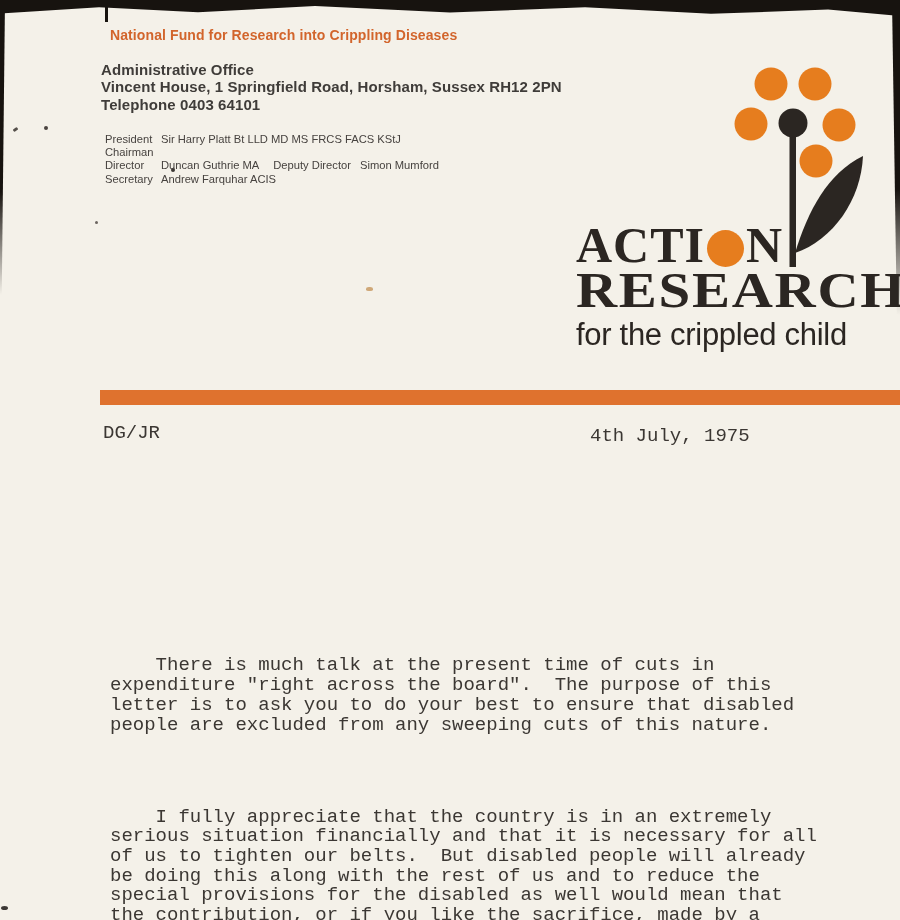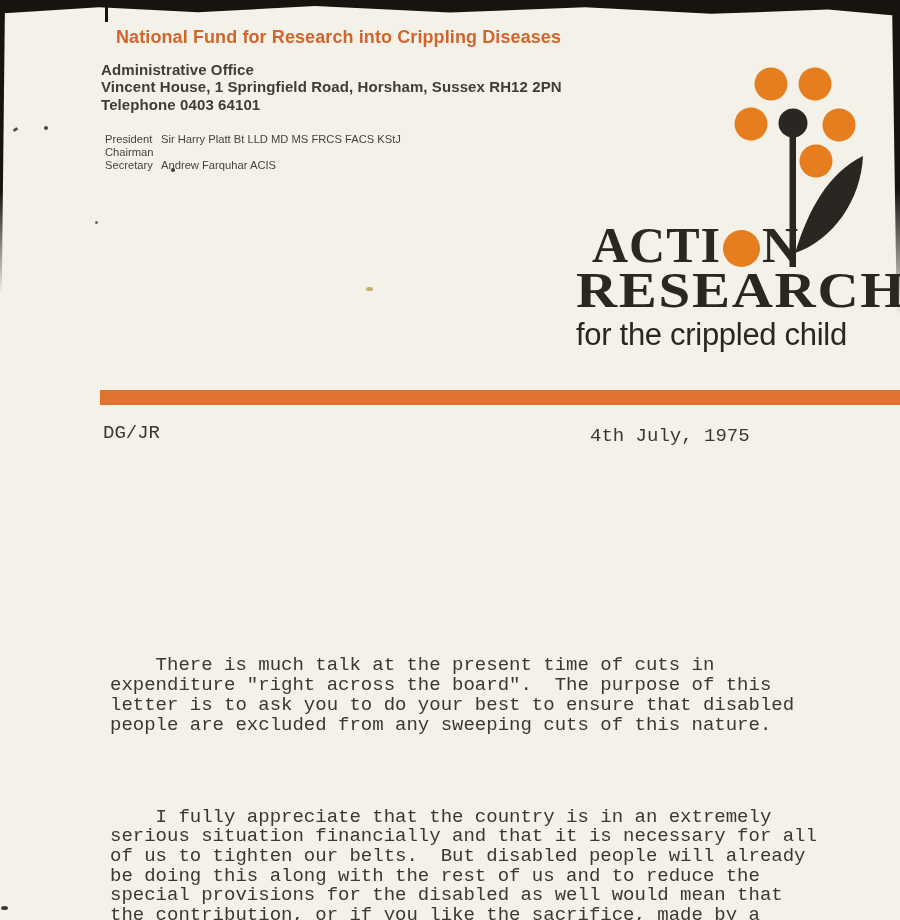--- a/index.html
+++ b/index.html
@@ -27,22 +27,22 @@
   .speck{position:absolute;border-radius:50%;}
   .sp1{left:44px;top:126px;width:4px;height:4px;background:#4a4440;}
   .sp2{left:171px;top:168px;width:4px;height:4px;background:#3c3835;}
   .sp3{left:366px;top:287px;width:7px;height:4px;background:#cfa878;border-radius:40%;}
   .sp4{left:95px;top:221px;width:3px;height:3px;background:#6b6560;}
   .sp5{left:13px;top:128px;width:5px;height:3px;background:#55504b;transform:rotate(-35deg);border-radius:1px;}
   .sp6{left:1px;top:906px;width:7px;height:4px;background:#3c3835;}
 
   
   .org-title{
-    position:absolute;left:116px;top:27px;margin:0;
-    font-size:18px;font-weight:700;color:#d2652c;letter-spacing:.1px;
+    position:absolute;left:110px;top:27px;margin:0;
+    font-size:14px;font-weight:700;color:#d2652c;letter-spacing:.1px;
   }
   .office-block{
     position:absolute;left:101px;top:61px;
     font-size:15px;line-height:17.4px;font-weight:700;color:#3f3c39;letter-spacing:.1px;
   }
   .officers{
     position:absolute;left:105px;top:133px;
     font-size:11.2px;line-height:13.2px;color:#46423f;
   }
   .officer-row{display:flex;white-space:nowrap;}
@@ -50,21 +50,21 @@
   .officer-label2{margin-left:14px;}
   .officer-value2{margin-left:9px;}
 
   
   .logo{position:absolute;left:560px;top:60px;width:340px;height:305px;}
   .logo svg{position:absolute;left:0;top:0;}
   .wordline{
     position:absolute;left:16px;margin:0;line-height:1;
     font-family:"Liberation Serif",serif;font-weight:700;color:#2b2622;white-space:nowrap;
   }
-  .action-line{top:160px;font-size:50px;letter-spacing:1px;display:flex;align-items:baseline;margin-left:16px;}
+  .action-line{top:160px;font-size:50px;letter-spacing:1px;display:flex;align-items:baseline;}
   .o-dot{display:inline-block;width:37px;height:37px;border-radius:50%;margin:0 2px;align-self:center;transform:translateY(3px);}
   .research-line{top:205px;font-size:50px;letter-spacing:1.5px;transform:scaleX(1.14);transform-origin:left;}
   .tagline{
     position:absolute;left:16px;top:258px;margin:0;font-size:31px;line-height:1.1;
     font-family:"Liberation Sans",sans-serif;font-weight:400;color:#2b2622;letter-spacing:-.3px;white-space:nowrap;
   }
 
   
   .rule{position:absolute;left:100px;top:390px;width:800px;height:15px;}
   .mono{font-family:"Liberation Mono",monospace;color:#3b3733;}
@@ -101,20 +101,26 @@
     <div>Telephone 0403 64101</div>
   </div>
 
   <div class="officers">
     <div class="officer-row">
       <span class="officer-label">President</span>
       <span>Sir Harry Platt Bt LLD MD MS FRCS FACS KStJ</span>
     </div>
     <div class="officer-row">
       <span class="officer-label">Chairman</span>
+    </div>
+    <div class="officer-row">
+      <span class="officer-label">Director</span>
+      <span>Duncan Guthrie MA</span>
+      <span class="officer-label2">Deputy Director</span>
+      <span class="officer-value2">Simon Mumford</span>
     </div>
     <div class="officer-row">
       <span class="officer-label">Secretary</span>
       <span>Andrew Farquhar ACIS</span>
     </div>
   </div>
 
   <div class="logo">
     <svg width="340" height="305" viewBox="0 0 340 305">
       <rect x="229.5" y="62" width="6.5" height="145" fill="#2b2622"></rect>

